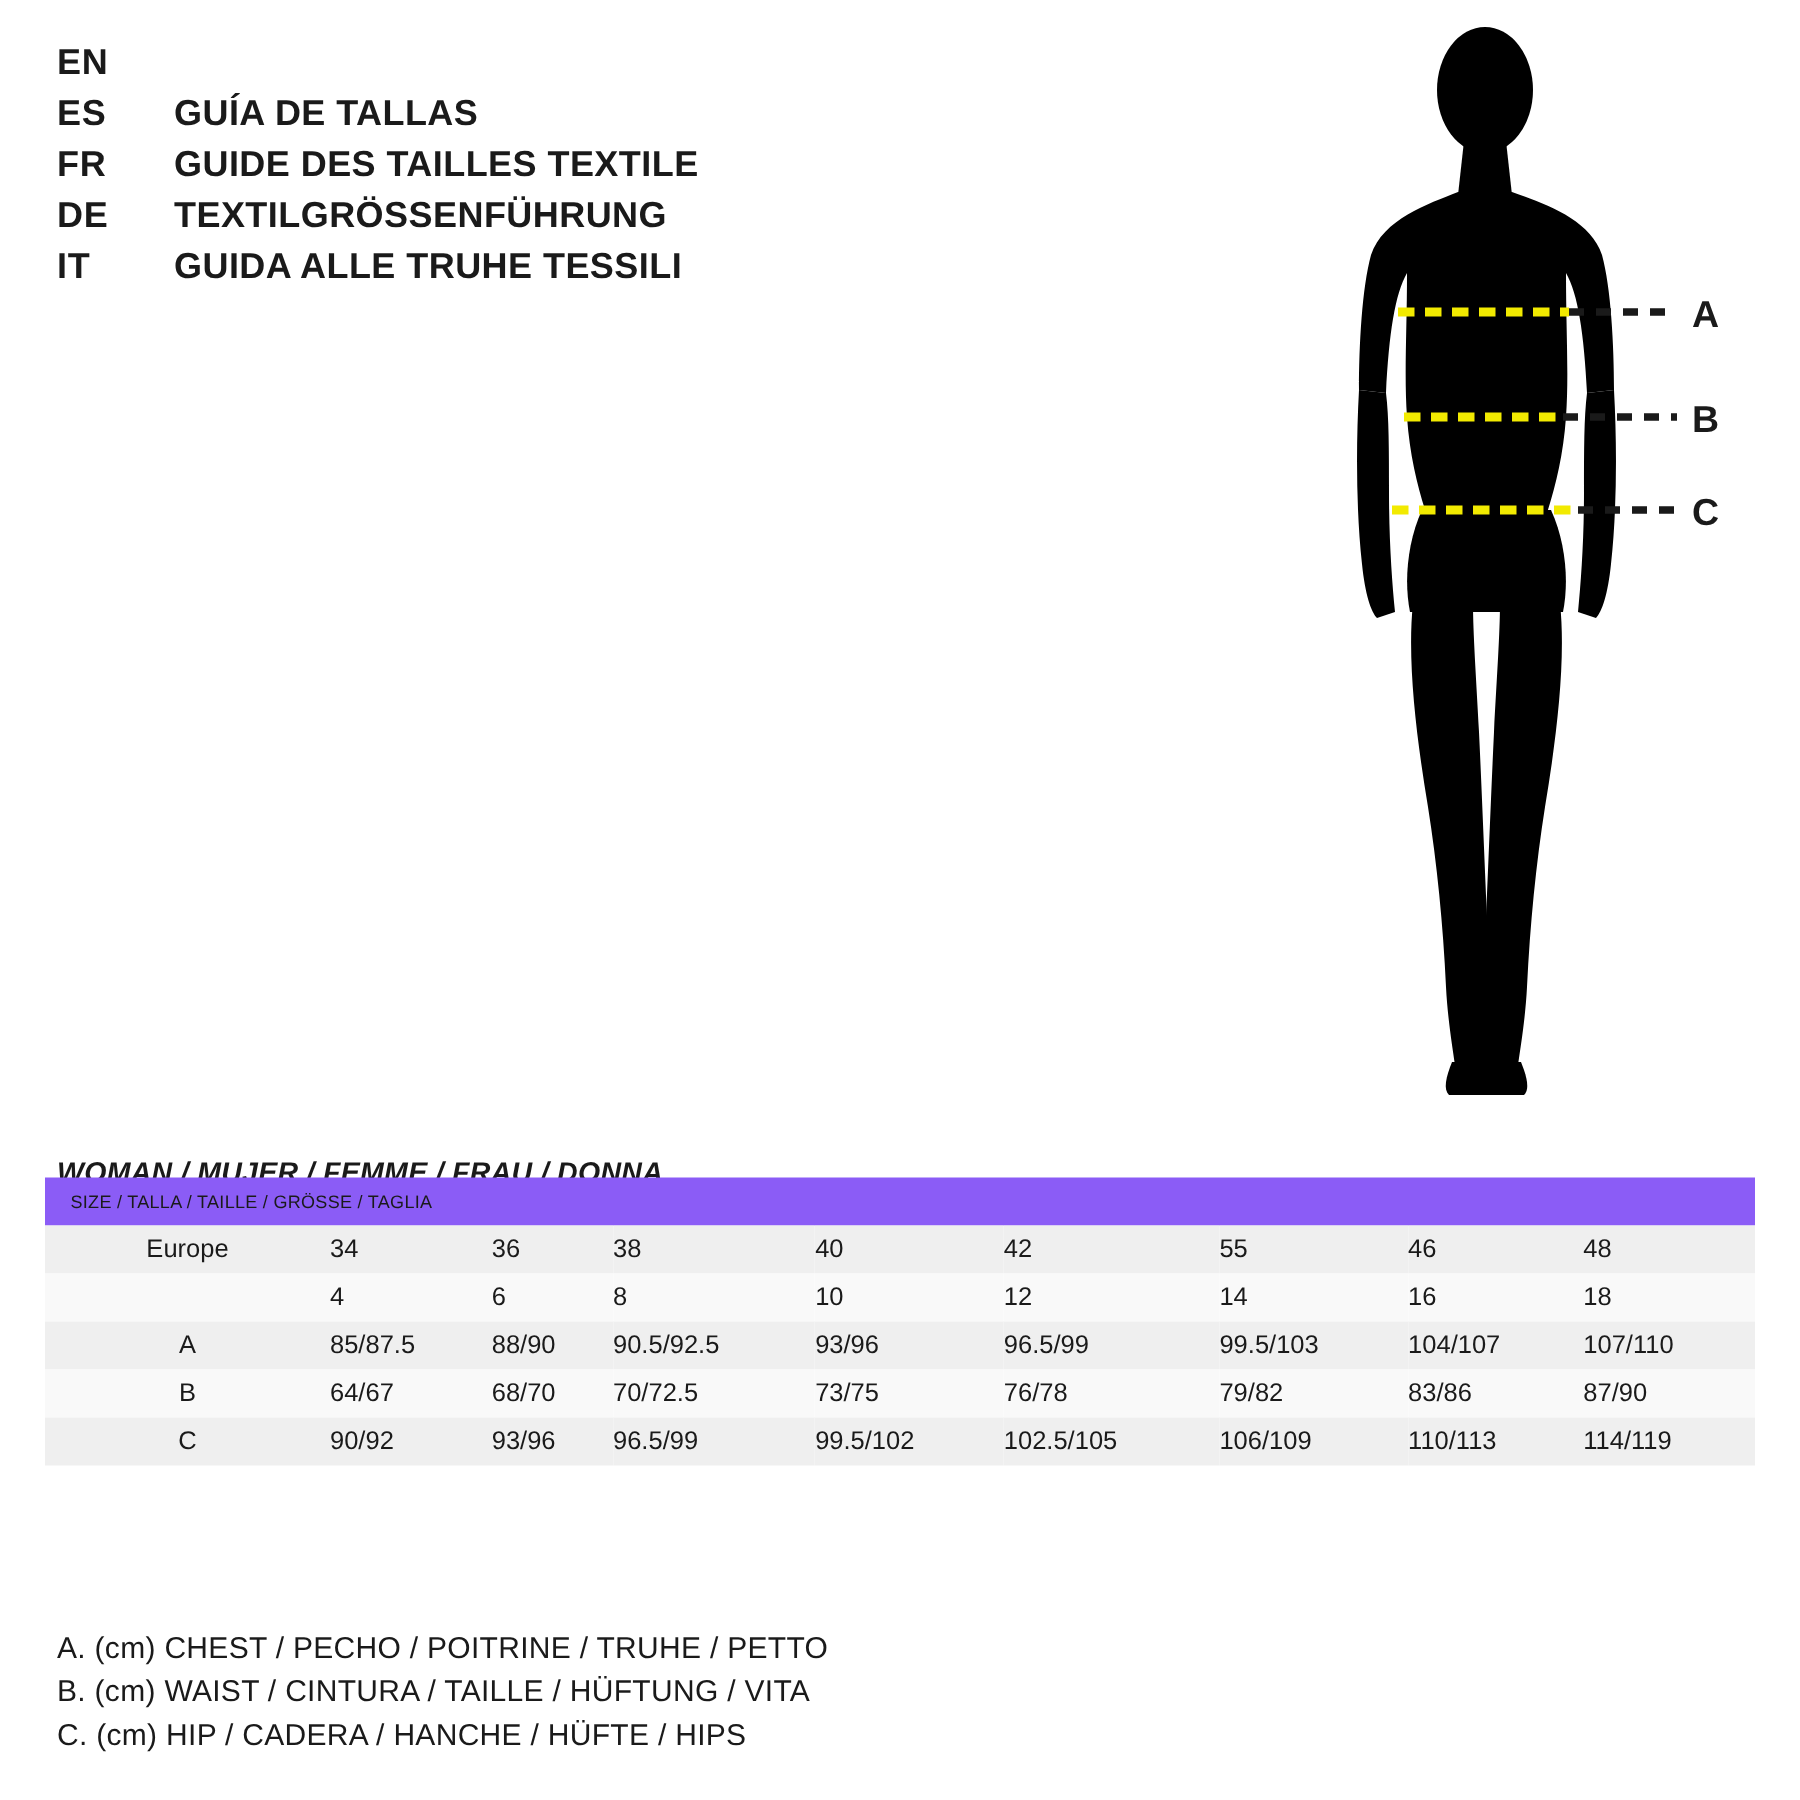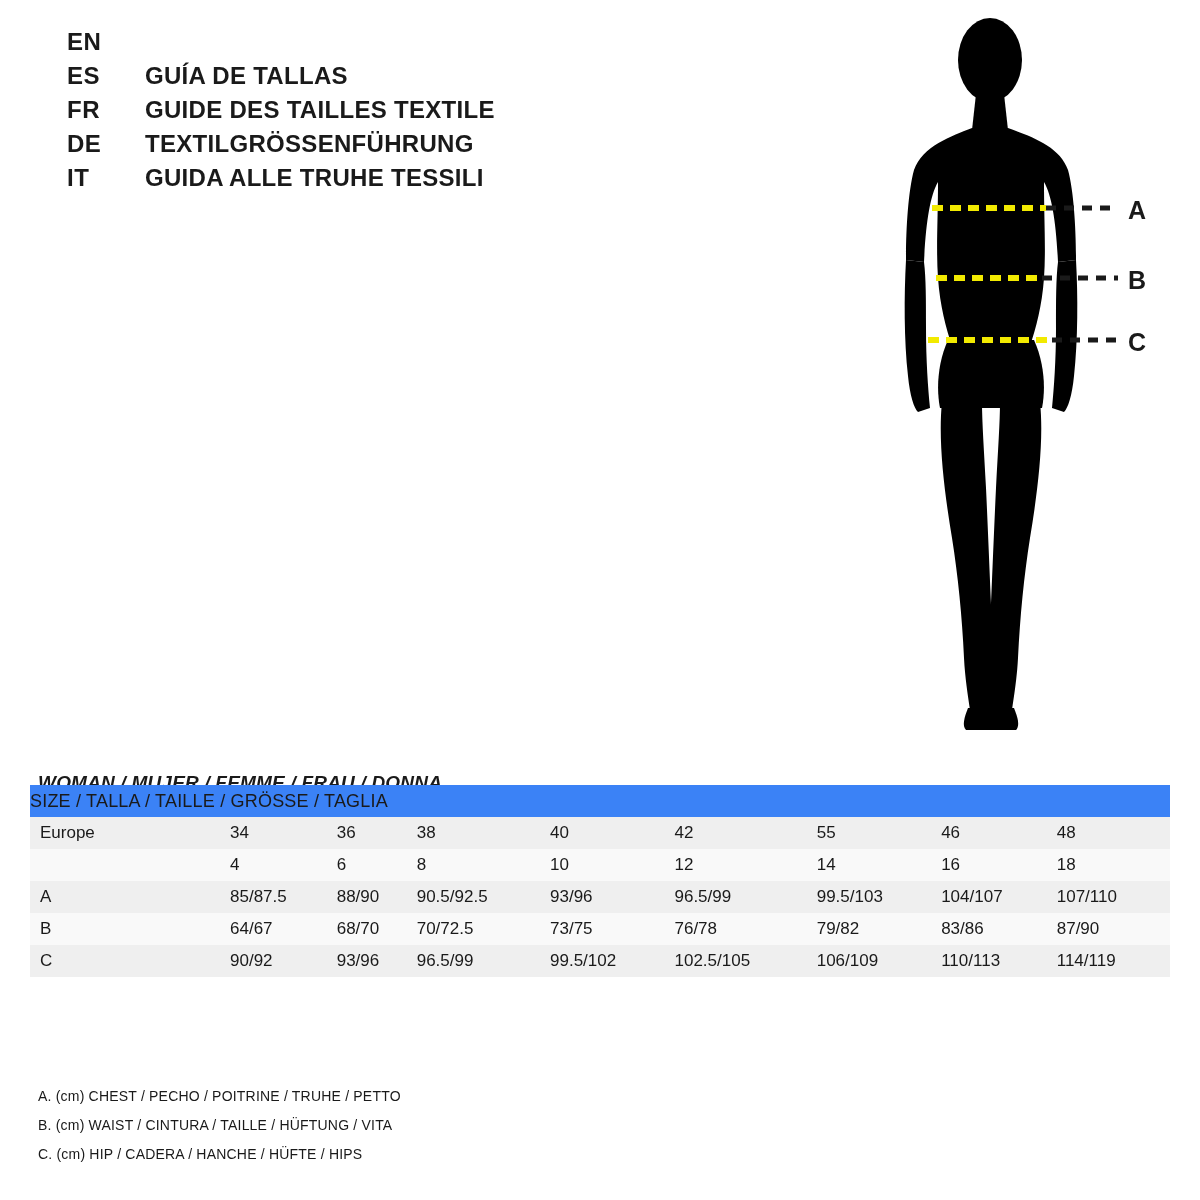--- a/index.html
+++ b/index.html
@@ -15,21 +15,20 @@
     position: relative;
     overflow: hidden;
   }
 
   
   #title-block {
     position: absolute;
     left: 38px;
     top: 28px;
     width: 640px;
-    margin-left: 29px;
   }
   .title-row {
     display: flex;
     align-items: baseline;
     height: 34px;
   }
   .title-lang {
     width: 78px;
     font-size: 24px;
     font-weight: bold;
@@ -81,49 +80,48 @@
     border-collapse: collapse;
     font-size: 17px;
   }
   #size-table th, #size-table td {
     padding: 0;
     height: 32px;
     font-weight: normal;
     color: #1a1a1a;
   }
   #size-table thead th {
-    background: #3b82f6;
+    background: #8b5cf6;
     text-align: left;
-    padding-left: 0;
-    font-size: 18px;
+    padding-left: 17px;
+    font-size: 12px;
     letter-spacing: 0.2px;
   }
   #size-table tbody tr:nth-child(odd) {
     background: #efefef;
   }
   #size-table tbody tr:nth-child(even) {
     background: #f9f9f9;
   }
   #size-table td.rowlabel {
-    text-align: left;
-    padding-left: 10px;
+    text-align: center;
     width: 190px;
   }
   #size-table td.val {
   }
 
   
   #legend-block {
     position: absolute;
     left: 38px;
     top: 1088px;
     width: 700px;
   }
   .legend-row {
-    font-size: 14px;
+    font-size: 20px;
     height: 29px;
     letter-spacing: 0.2px;
   }
 </style>
 </head>
 <body>
 
 <div id="title-block">
   <div class="title-row">
     <span class="title-lang">EN</span>

